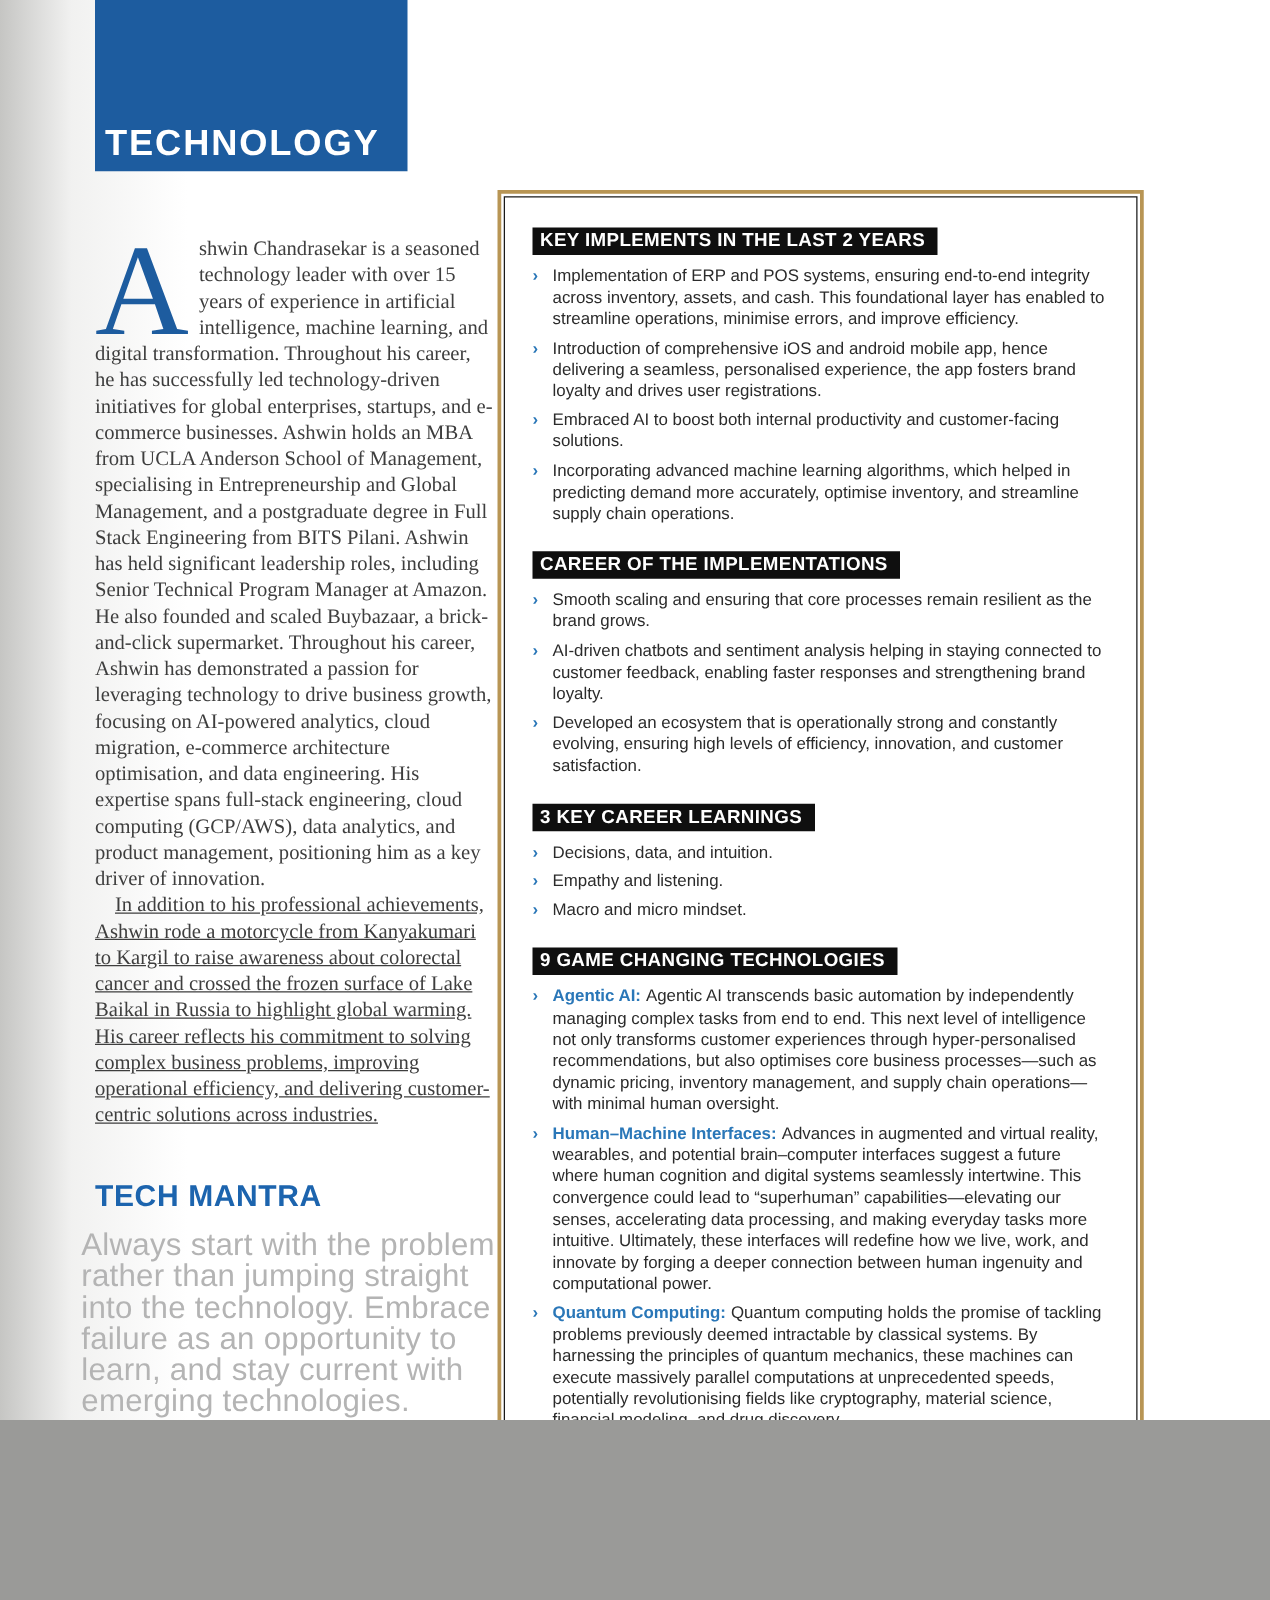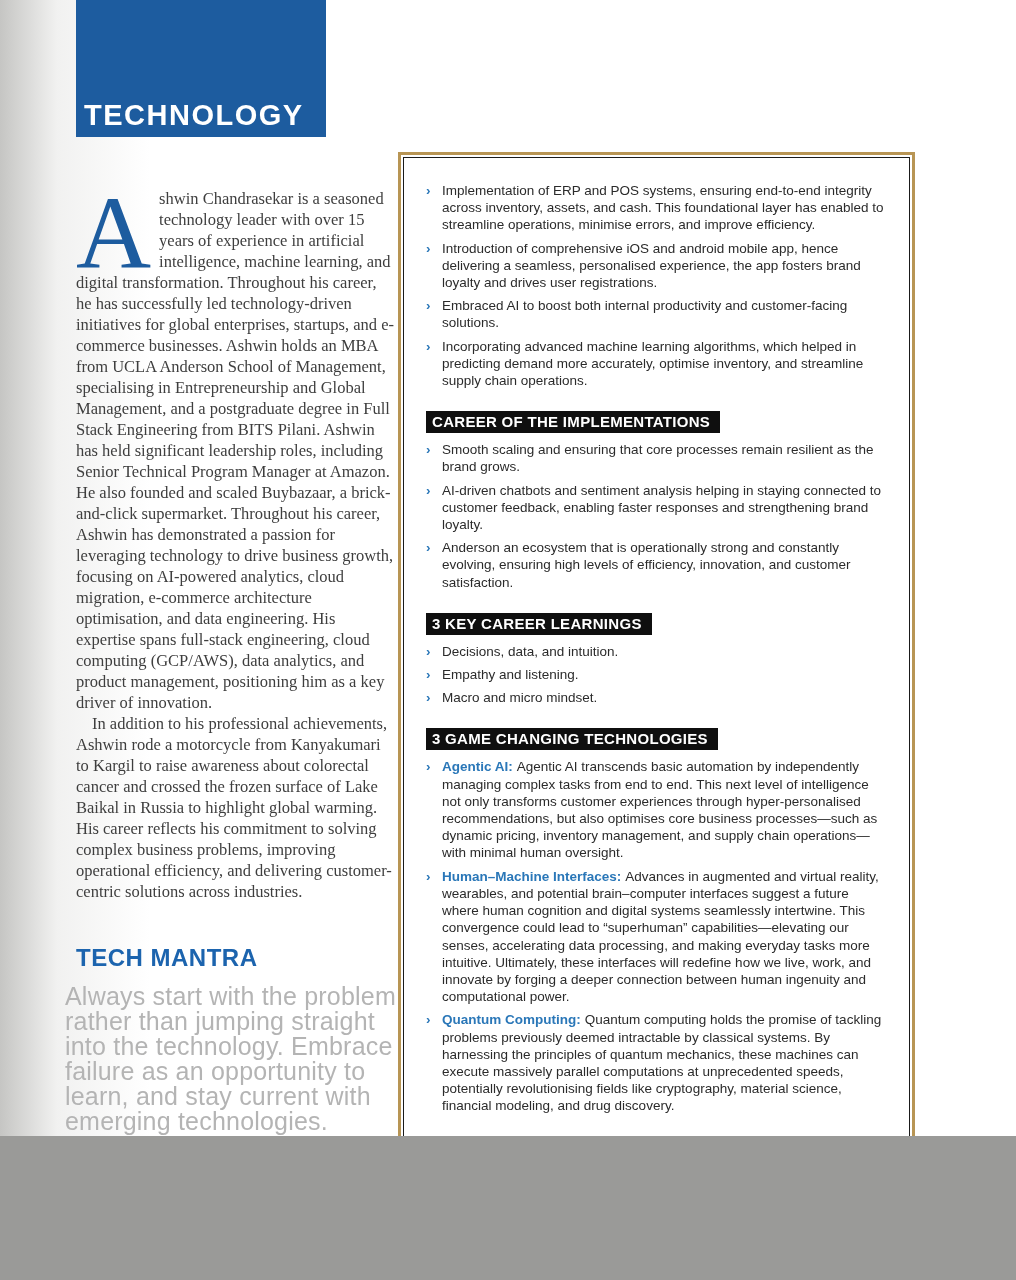--- a/index.html
+++ b/index.html
@@ -45,21 +45,21 @@
   }
   .dropcap{
     float:left;
     font-family:"Liberation Serif","DejaVu Serif",serif;
     color:#1d5c9f;
     font-size:104px;line-height:78px;
     padding:6px 8px 0 0;
     font-weight:normal;
   }
   .bio p{margin:0;}
-  .bio p.p2{margin-top:0;text-indent:16px;}
+  .bio p.p2{margin-top:0;text-indent:16px;text-decoration:underline;}
 
   
   .mantra-heading{
     position:absolute;left:76px;top:944px;
     color:#1c64ae;font-weight:bold;font-size:24px;letter-spacing:.5px;
     z-index:6;
   }
   .mantra-quote{
     position:absolute;left:65px;top:984px;width:342px;
     color:#b4b4b4;
@@ -133,20 +133,21 @@
     <p class="p2">In addition to his professional achievements, Ashwin rode a motorcycle from Kanyakumari to Kargil to raise awareness about colorectal cancer and crossed the frozen surface of Lake Baikal in Russia to highlight global warming. His career reflects his commitment to solving complex business problems, improving operational efficiency, and delivering customer-centric solutions across industries.</p>
   </div>
 
   <div class="mantra-heading">TECH MANTRA</div>
   <div class="mantra-quote">Always start with the problem rather than jumping straight into the technology. Embrace failure as an opportunity to learn, and stay current with emerging technologies.</div>
 
   <div class="info-box">
     <div class="info-box-inner">
 
       <div class="box-section">
+        <div class="bar-title">KEY IMPLEMENTS IN THE LAST 2 YEARS</div>
         <div class="bullet">
             <span class="glyph">›</span>
             <span class="b-text">Implementation of ERP and POS systems, ensuring end-to-end integrity across inventory, assets, and cash. This foundational layer has enabled to streamline operations, minimise errors, and improve efficiency.</span>
           </div>
         <div class="bullet">
             <span class="glyph">›</span>
             <span class="b-text">Introduction of comprehensive iOS and android mobile app, hence delivering a seamless, personalised experience, the app fosters brand loyalty and drives user registrations.</span>
           </div>
         <div class="bullet">
             <span class="glyph">›</span>
@@ -163,42 +164,42 @@
         <div class="bullet">
             <span class="glyph">›</span>
             <span class="b-text">Smooth scaling and ensuring that core processes remain resilient as the brand grows.</span>
           </div>
         <div class="bullet">
             <span class="glyph">›</span>
             <span class="b-text">AI-driven chatbots and sentiment analysis helping in staying connected to customer feedback, enabling faster responses and strengthening brand loyalty.</span>
           </div>
         <div class="bullet">
             <span class="glyph">›</span>
-            <span class="b-text">Anderson an ecosystem that is operationally strong and constantly evolving, ensuring high levels of efficiency, innovation, and customer satisfaction.</span>
+            <span class="b-text">Developed an ecosystem that is operationally strong and constantly evolving, ensuring high levels of efficiency, innovation, and customer satisfaction.</span>
           </div>
       </div>
 
       <div class="box-section">
         <div class="bar-title">3 KEY CAREER LEARNINGS</div>
         <div class="bullet">
             <span class="glyph">›</span>
             <span class="b-text">Decisions, data, and intuition.</span>
           </div>
         <div class="bullet">
             <span class="glyph">›</span>
             <span class="b-text">Empathy and listening.</span>
           </div>
         <div class="bullet">
             <span class="glyph">›</span>
             <span class="b-text">Macro and micro mindset.</span>
           </div>
       </div>
 
       <div class="box-section">
-        <div class="bar-title">3 GAME CHANGING TECHNOLOGIES</div>
+        <div class="bar-title">9 GAME CHANGING TECHNOLOGIES</div>
         <div class="bullet">
             <span class="glyph">›</span>
             <span class="b-text"><span class="lead">Agentic AI:</span><span>Agentic AI transcends basic automation by independently managing complex tasks from end to end. This next level of intelligence not only transforms customer experiences through hyper-personalised recommendations, but also optimises core business processes—such as dynamic pricing, inventory management, and supply chain operations—with minimal human oversight.</span></span>
           </div>
         <div class="bullet">
             <span class="glyph">›</span>
             <span class="b-text"><span class="lead">Human–Machine Interfaces:</span><span>Advances in augmented and virtual reality, wearables, and potential brain–computer interfaces suggest a future where human cognition and digital systems seamlessly intertwine. This convergence could lead to “superhuman” capabilities—elevating our senses, accelerating data processing, and making everyday tasks more intuitive. Ultimately, these interfaces will redefine how we live, work, and innovate by forging a deeper connection between human ingenuity and computational power.</span></span>
           </div>
         <div class="bullet">
             <span class="glyph">›</span>

